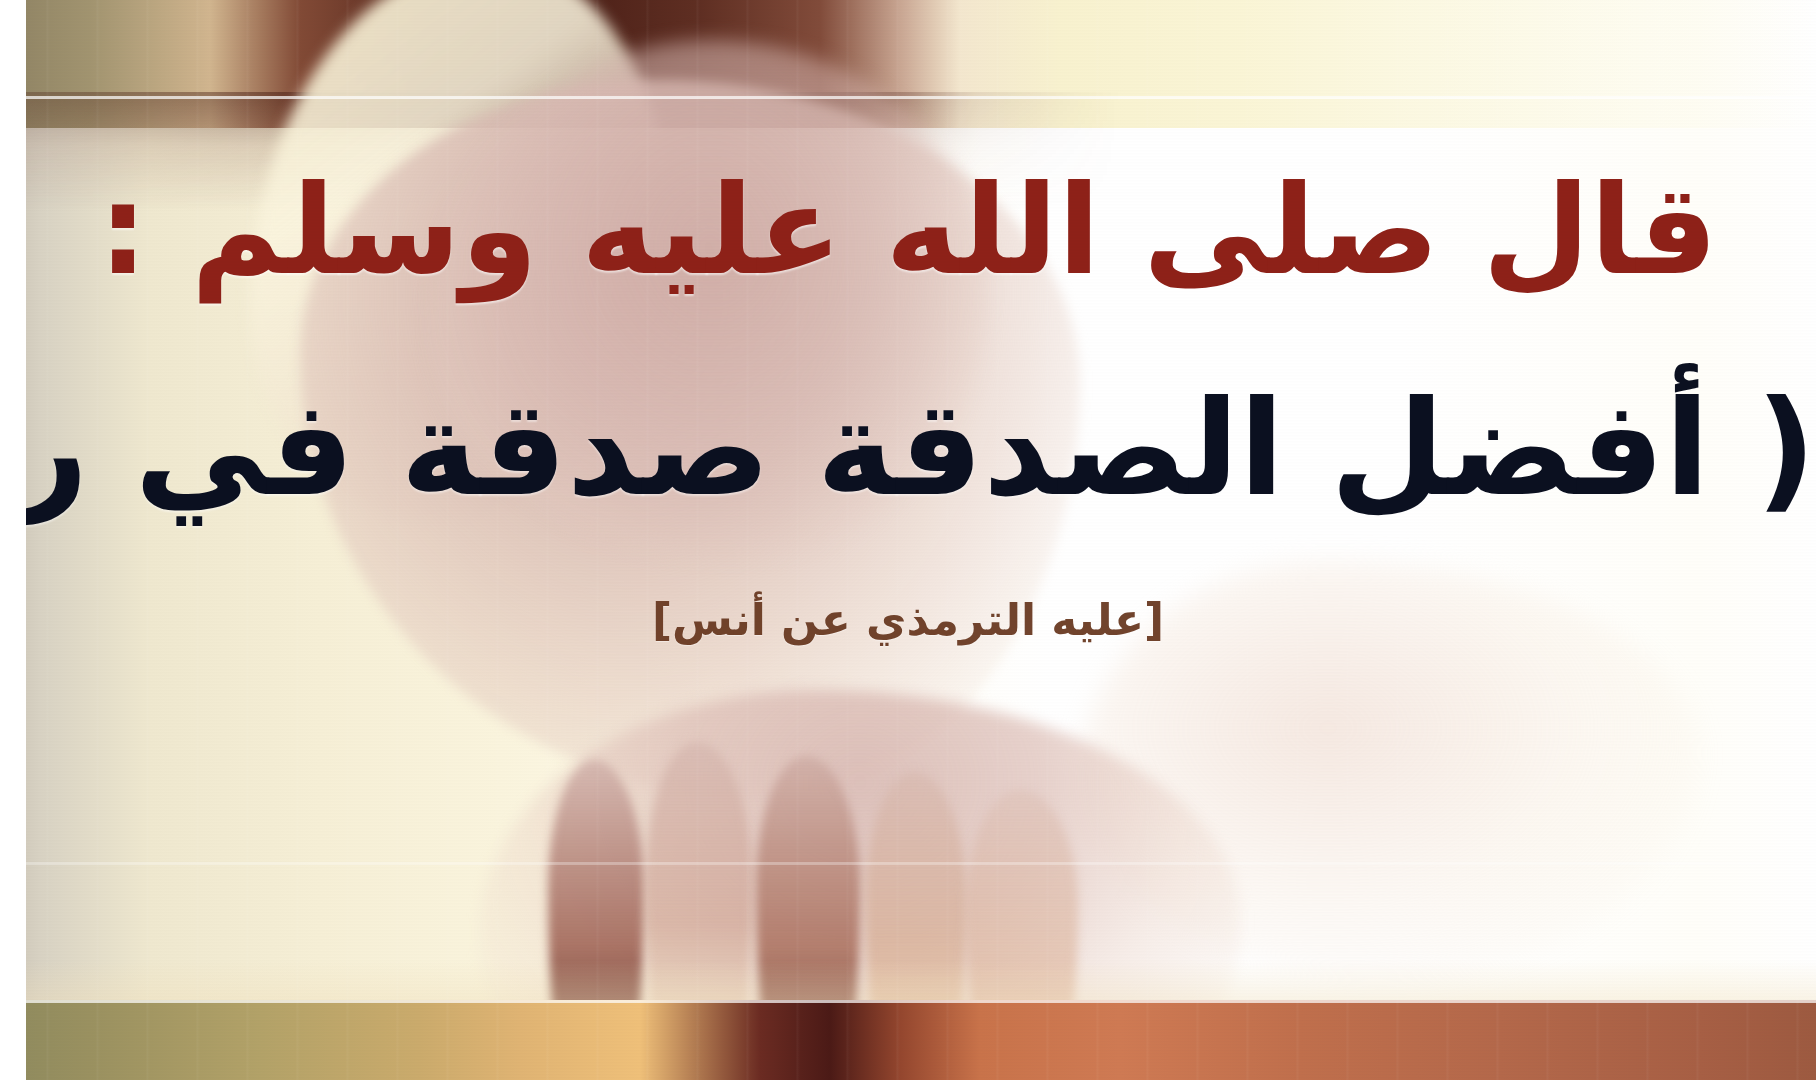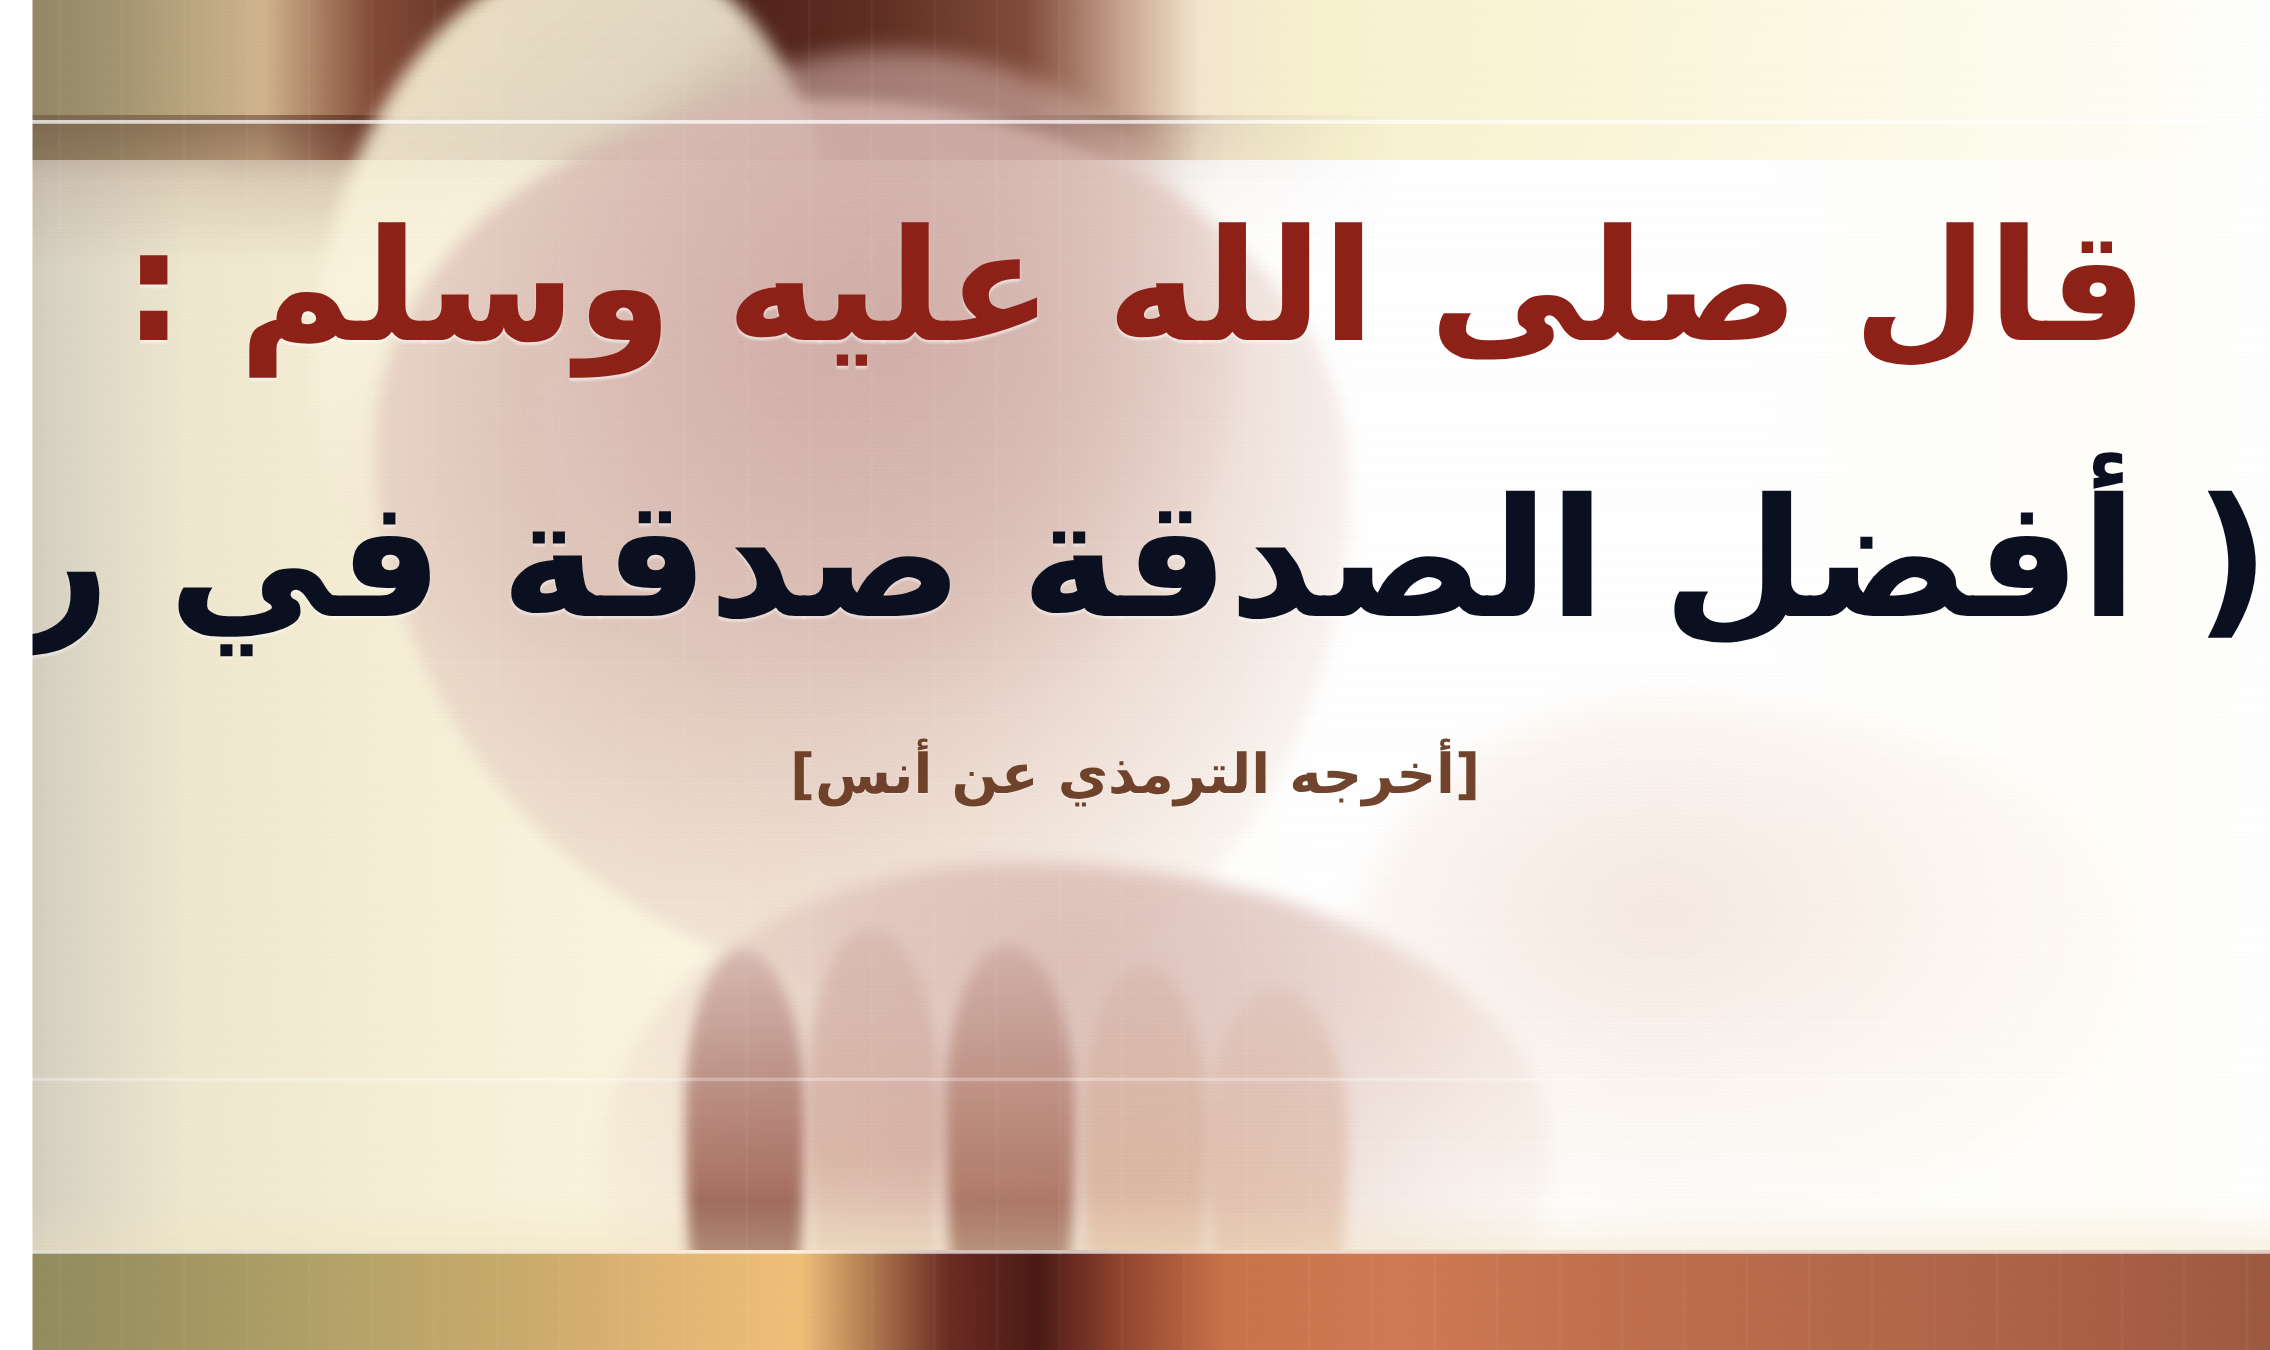--- a/index.html
+++ b/index.html
@@ -286,21 +286,21 @@
   <div class="bg-layer bg-seam seam-c"></div>
   <div class="bg-layer bg-seam seam-b"></div>
   <div class="bg-layer bg-columns"></div>
 
   <div class="text-stack">
 
     <div class="line line-1">قال صلى الله عليه وسلم :</div>
 
     <div class="line line-2">( أفضل الصدقة صدقة في رمضان )</div>
 
-    <div class="line line-3">[أخرجه الترمذي عن أنس]</div>
+    <div class="line line-3">[عليه الترمذي عن أنس]</div>
 
   </div>
 
   <div class="grain"></div>
 
   <div class="bg-layer edge-left"></div>
   <div class="bg-layer edge-right"></div>
 
 </div>
 

